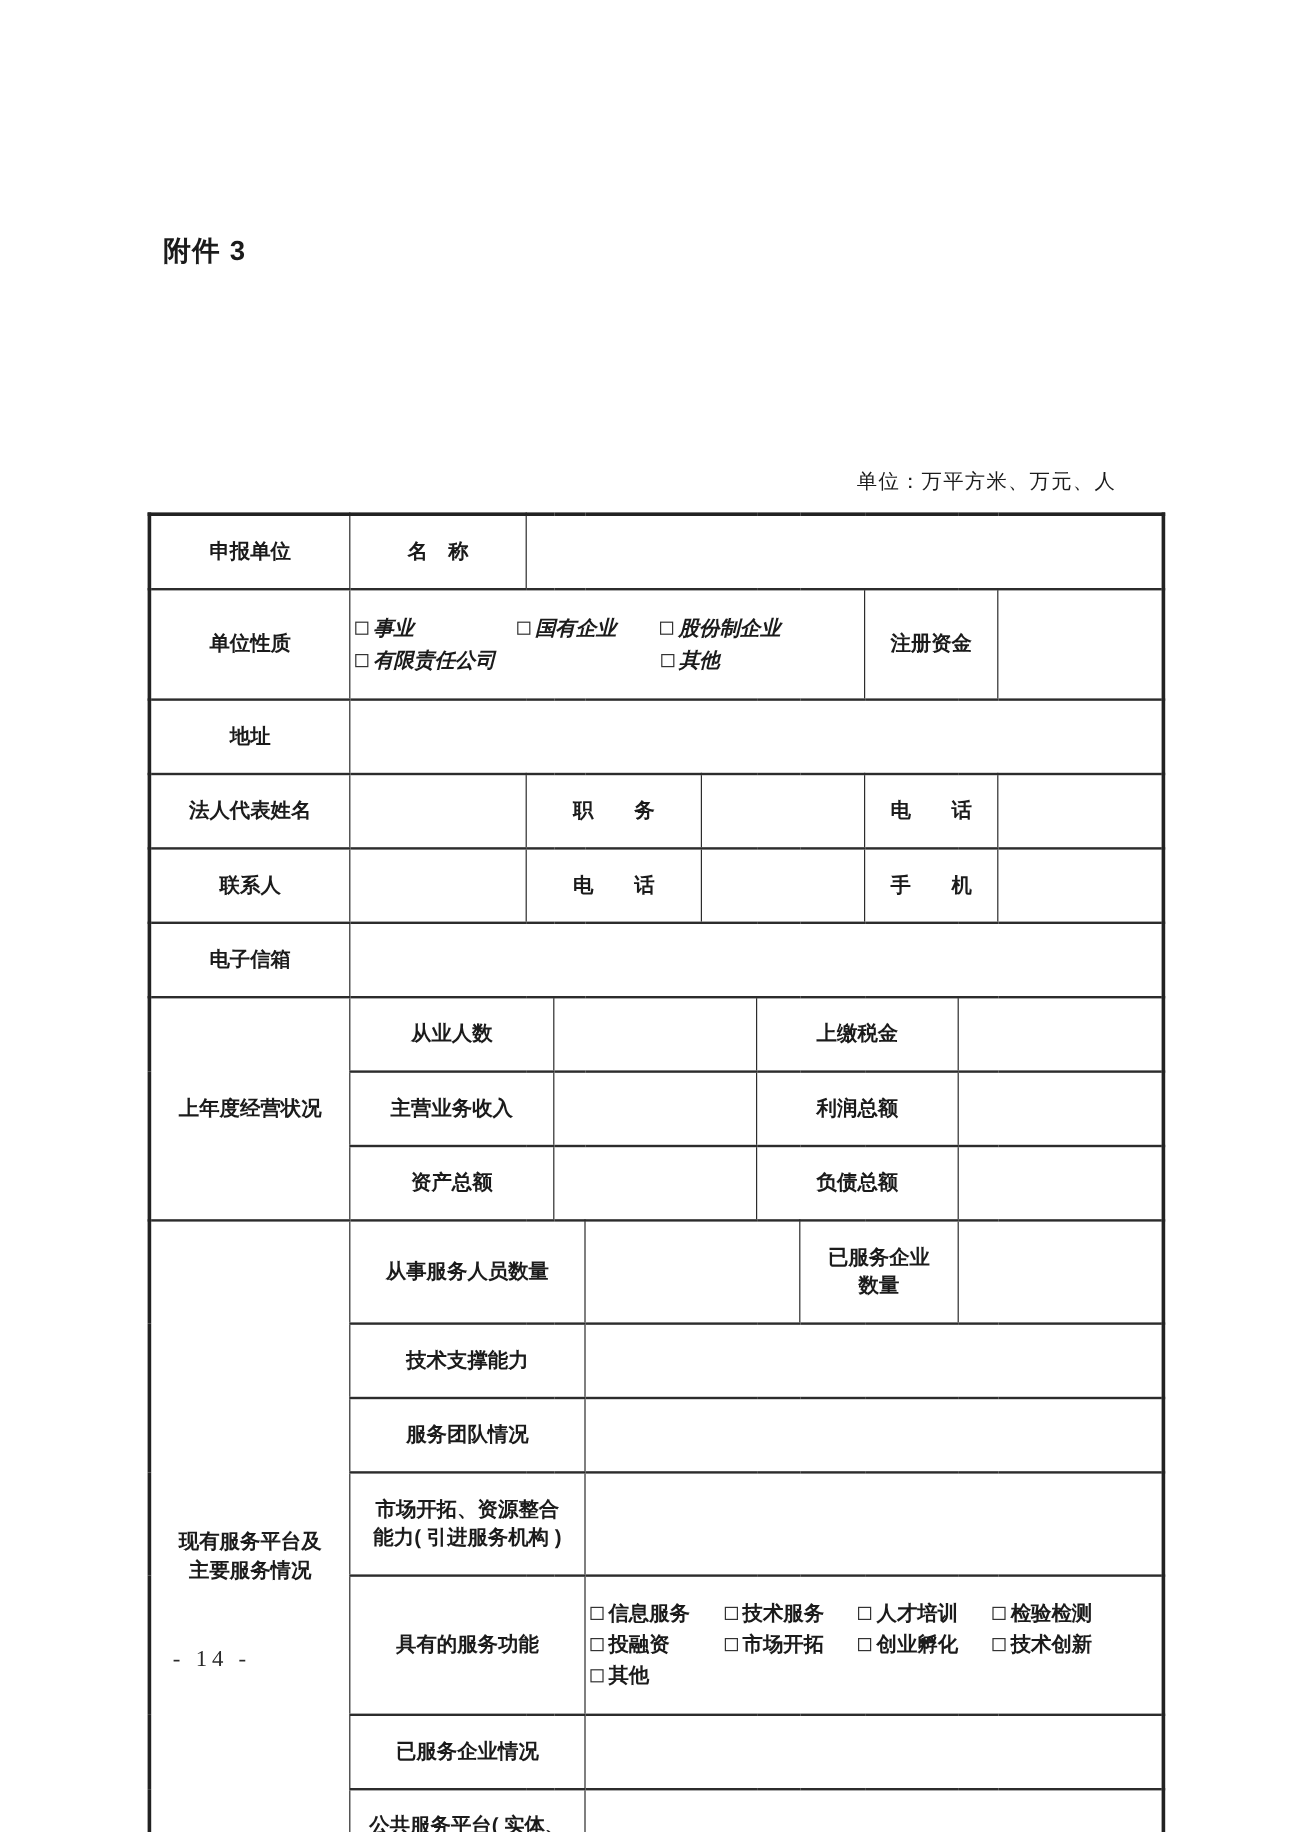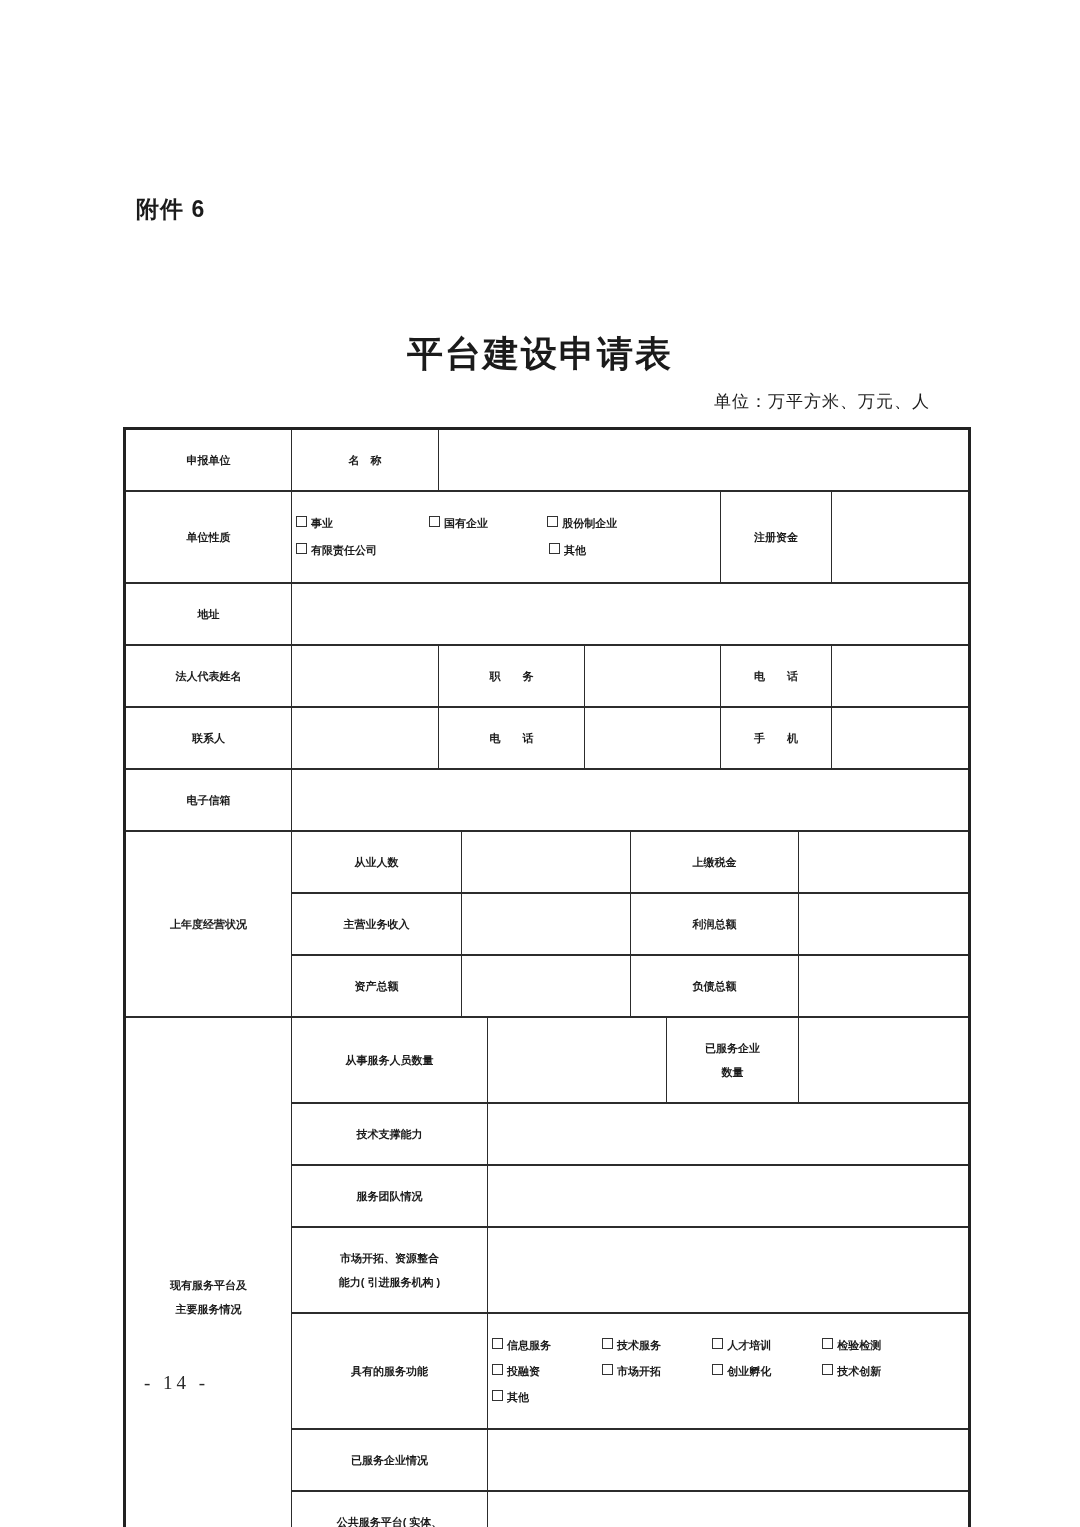--- a/index.html
+++ b/index.html
@@ -32,54 +32,53 @@
     position:absolute; left:123px; top:427px;
     width:845px;
     border-collapse:collapse; table-layout:fixed;
     border:3px solid #222222;
   }
   table.form td {
     border-top:2px solid #2c2c2c;
     border-bottom:2px solid #2c2c2c;
     border-left:1.5px solid #2c2c2c;
     border-right:1.5px solid #2c2c2c;
-    font-size:11px; font-weight:bold;
+    font-size:17px; font-weight:bold;
     vertical-align:middle;
     padding:18px 4px;
     overflow:hidden;
   }
   td.lbl { text-align:center; white-space:pre-line; line-height:24px; }
   td.val { }
   .cb {
     display:inline-block;
     width:9px; height:9px;
     border:1.5px solid #333333;
     margin-right:4px;
     vertical-align:0px;
   }
-  .opt { display:inline-block; white-space:nowrap; }
+  .opt { display:inline-block; white-space:nowrap;font-style:italic; }
   .opt-w130 { width:130px; }
   .opt-w115 { width:115px; }
   .opt-w250 { width:250px; }
   .fn-item { display:inline-block; width:107px; white-space:nowrap; }
   .cb-cell { padding-left:9px; line-height:27px; }
   .fn-cell { padding-left:7px; line-height:26px; }
   .page-number {
     position:absolute; left:144px; top:1372px;
     font-family:"Liberation Serif", serif;
     font-size:19px; letter-spacing:4px; color:#2a2a2a;
   }
 </style>
 </head>
 <body>
 
 <div class="page">
 
-  <div class="attachment">附件 6</div>
-  <div class="title-line title-2">平台建设申请表</div>
+  <div class="attachment">附件 3</div>
   <div class="unit-note">单位：万平方米、万元、人</div>
 
   <table class="form">
     <colgroup>
       <col style="width:167px">
         <col style="width:147px">
         <col style="width:23px">
         <col style="width:26px">
       <col style="width:97px">
         <col style="width:46px">

